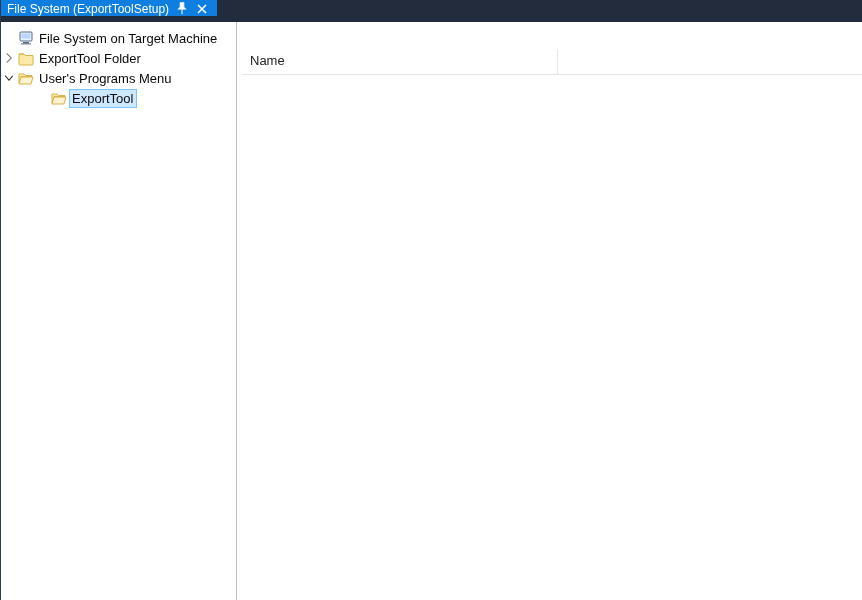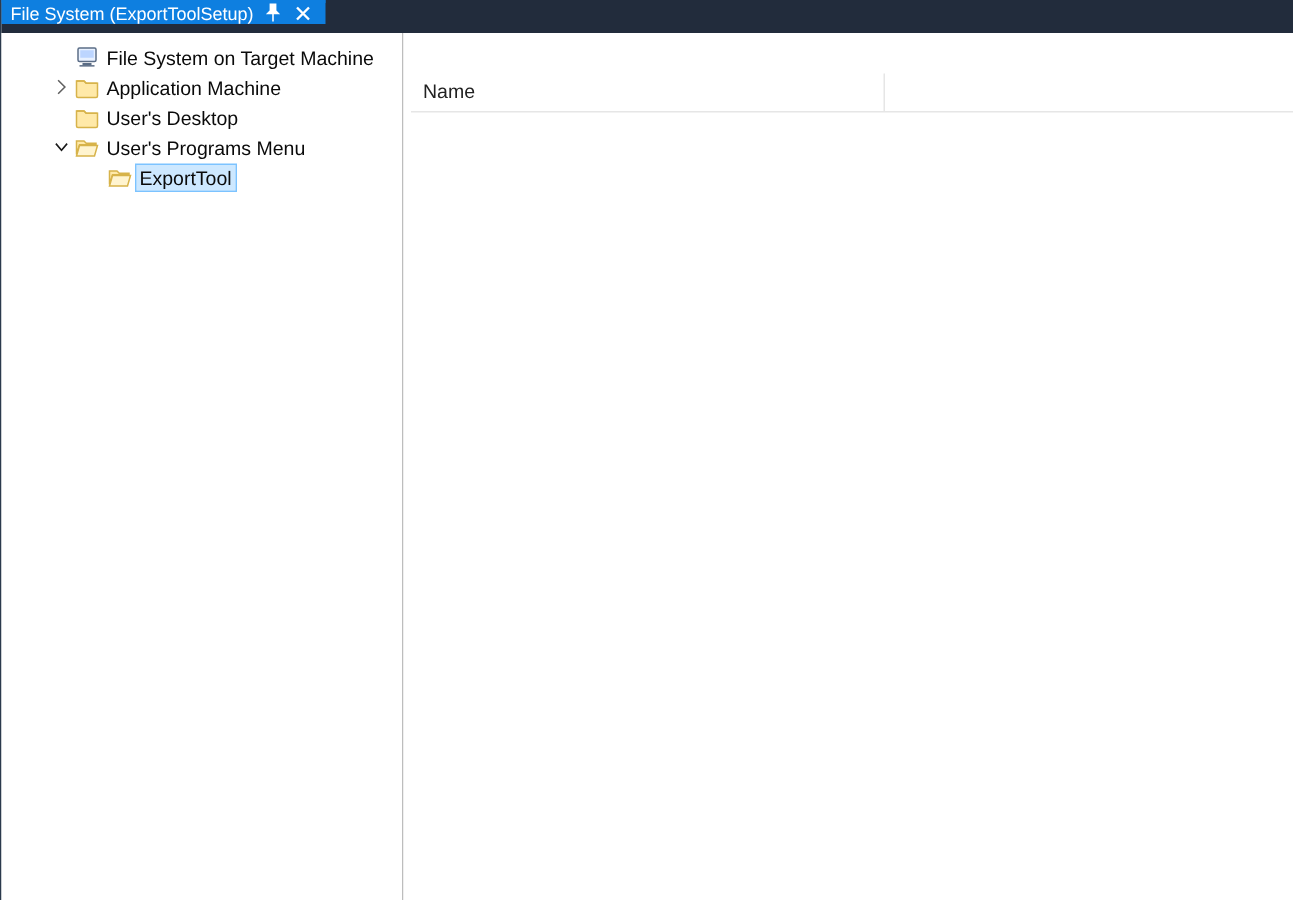--- a/index.html
+++ b/index.html
@@ -36,21 +36,20 @@
   .body {
     flex: 1; display: flex;
     background: #fff;
   }
   .tree-pane {
     width: 236px;
     border-right: 1px solid #bdbdbd;
     background: #fff;
     padding-top: 6px;
     overflow:hidden;
-    margin-left:32px;
   }
   .splitter {
     width: 5px; background: #fff;
     cursor: col-resize;
   }
   .list-pane {
     flex: 1;
     display:flex; flex-direction:column;
     background:#fff;
     margin-top:27px;
@@ -91,21 +90,21 @@
     padding: 1px 3px 1px 2px;
     color:#0a0a0a;
   }
   .tree-row.selected .label {
     background:#cde8ff;
     outline:1px solid #7cc3ff;
   }
   
   .indent0 { padding-left: 0px; }
   .indent1 { padding-left: 0px; }
-  .indent2 { padding-left: 22px; }
+  .indent2 { padding-left: 33px; }
 
   
   svg { display:block; }
 </style>
 </head>
 <body>
 
 <svg width="0" height="0" style="position:absolute">
   <defs>
     <g id="svg-folder">
@@ -174,32 +173,23 @@
           <span class="expander">
             <svg width="12" height="12" viewBox="0 0 16 16">
                 <use href="#svg-chevron-right"></use>
               </svg>
           </span>
           <span class="icon">
             <svg width="16" height="16" viewBox="0 0 16 16">
                 <use href="#svg-folder"></use>
               </svg>
           </span>
-          <span class="label">Application Machine</span>
-        </li>
-
-        <li class="tree-row indent1">
-          <span class="expander"></span>
-          <span class="icon">
-            <svg width="16" height="16" viewBox="0 0 16 16">
-                <use href="#svg-folder"></use>
-              </svg>
-          </span>
-          <span class="label">User's Desktop</span>
-        </li>
+          <span class="label">ExportTool Folder</span>
+        </li>
+
 
         <li class="tree-row indent1">
           <span class="expander">
             <svg width="12" height="12" viewBox="0 0 16 16">
                 <use href="#svg-chevron-down"></use>
               </svg>
           </span>
           <span class="icon">
             <svg width="16" height="16" viewBox="0 0 16 16">
                 <use href="#svg-folder-open"></use>

